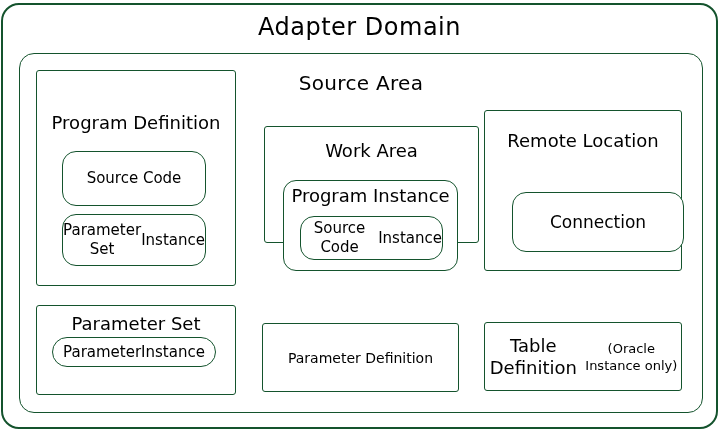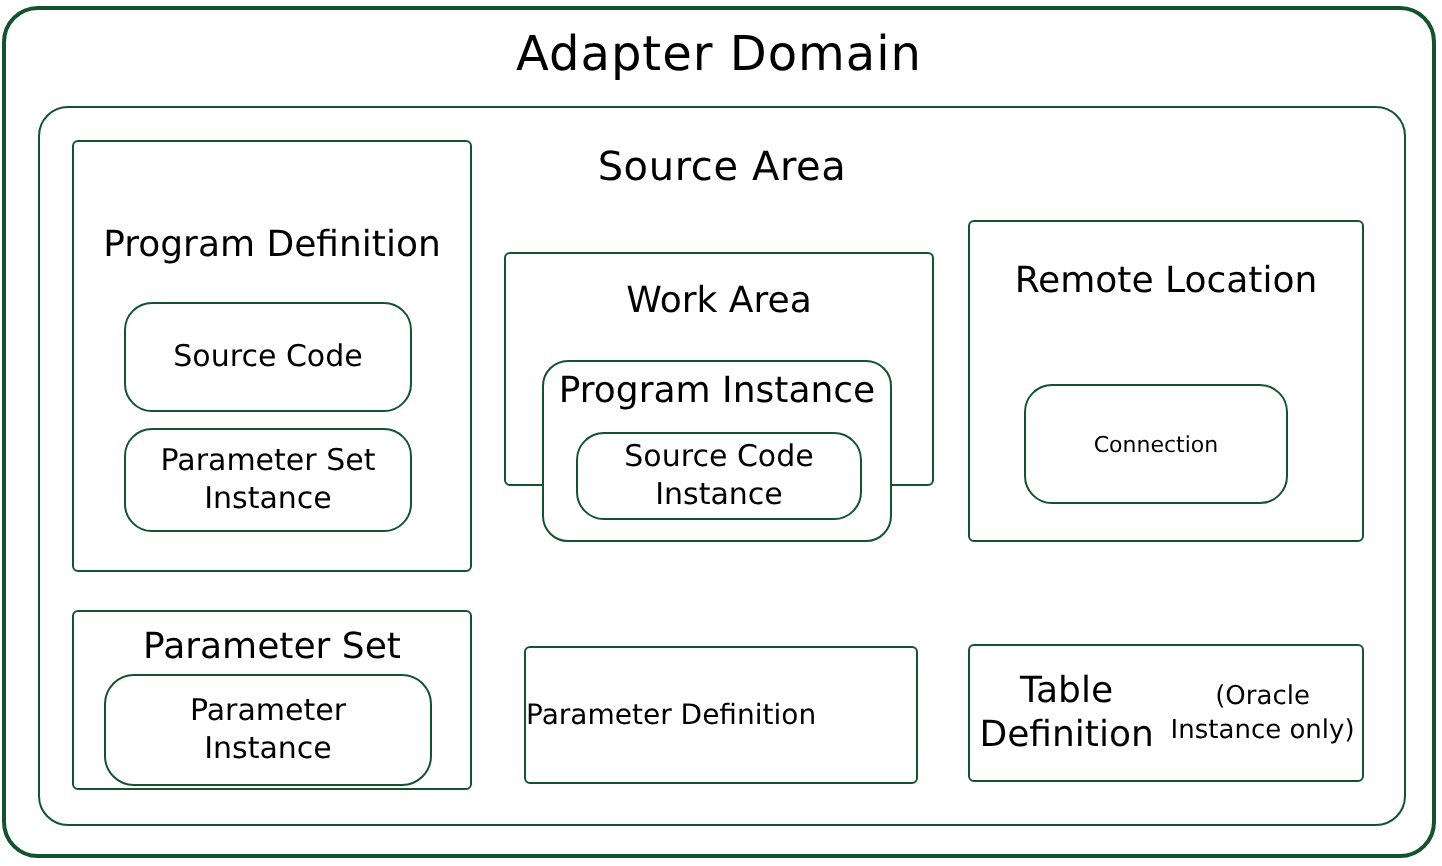--- a/index.html
+++ b/index.html
@@ -51,25 +51,25 @@
     left: 0; right: 0; top: 17px;
     text-align: center;
     font-size: 20px;
     line-height: 24px;
     letter-spacing: 0.3px;
   }
 
   
   .sec { border-radius: 3px; }
   .pd   { left: 16px;  top: 16px;  width: 200px; height: 216px; }
-  .wa   { left: 232px; top: 72px;  width: 215px; height: 117px; }
+  .wa   { left: 244px; top: 72px;  width: 215px; height: 117px; }
   .rl   { left: 464px; top: 56px;  width: 198px; height: 161px; }
   .ps   { left: 16px;  top: 251px; width: 200px; height: 90px;  }
   .pdef { left: 242px; top: 269px; width: 197px; height: 69px;
-          display: flex; align-items: center; 
+          display: flex; align-items: center; justify-content: center;
           font-size: 14px; text-align: center; }
   .td   { left: 464px; top: 268px; width: 198px; height: 69px;
           display: flex; align-items: center;
           justify-content: center; text-align: center; }
 
   .sec-title {
     position: absolute;
     left: 0; right: 0;
     text-align: center;
     font-size: 18px;
@@ -87,35 +87,35 @@
     line-height: 16px;
   }
   .ps-title { top: 7px; }
   .td-title { font-size: 18px; line-height: 22px; }
   .td-sub   { font-size: 13px; line-height: 17px; }
 
   
   .small {
     border-radius: 14px;
     display: flex;
-    flex-direction: column;
+    flex-direction: row;
     align-items: center;
     justify-content: center;
     text-align: center;
     font-size: 15px;
     line-height: 19px;
   }
   .scd   { left: 25px; top: 80px;  width: 144px; height: 55px; } 
   .psi   { left: 25px; top: 143px; width: 144px; height: 52px; } 
   .pi    { left: 18px; top: 53px;  width: 175px; height: 91px; border-radius: 13px; } 
   .sci   { left: 16px; top: 35px;  width: 143px; height: 44px; } 
-  .conn  { left: 27px; top: 81px;  width: 132px; height: 60px;
+  .conn  { left: 27px; top: 81px;  width: 172px; height: 60px;
            display: flex; align-items: center; justify-content: center;
-           font-size: 11px; border-radius: 14px; } 
-  .pinst { left: 15px; top: 31px;  width: 164px; height: 56px; border-radius: 15px; } 
+           font-size: 17px; border-radius: 14px; } 
+  .pinst { left: 15px; top: 31px;  width: 164px; height: 30px; border-radius: 15px; } 
 </style>
 </head>
 <body>
 
 <div class="stage">
 
   <div class="box domain">
     <div class="domain-title">Adapter Domain</div>
 
     <div class="box area">

